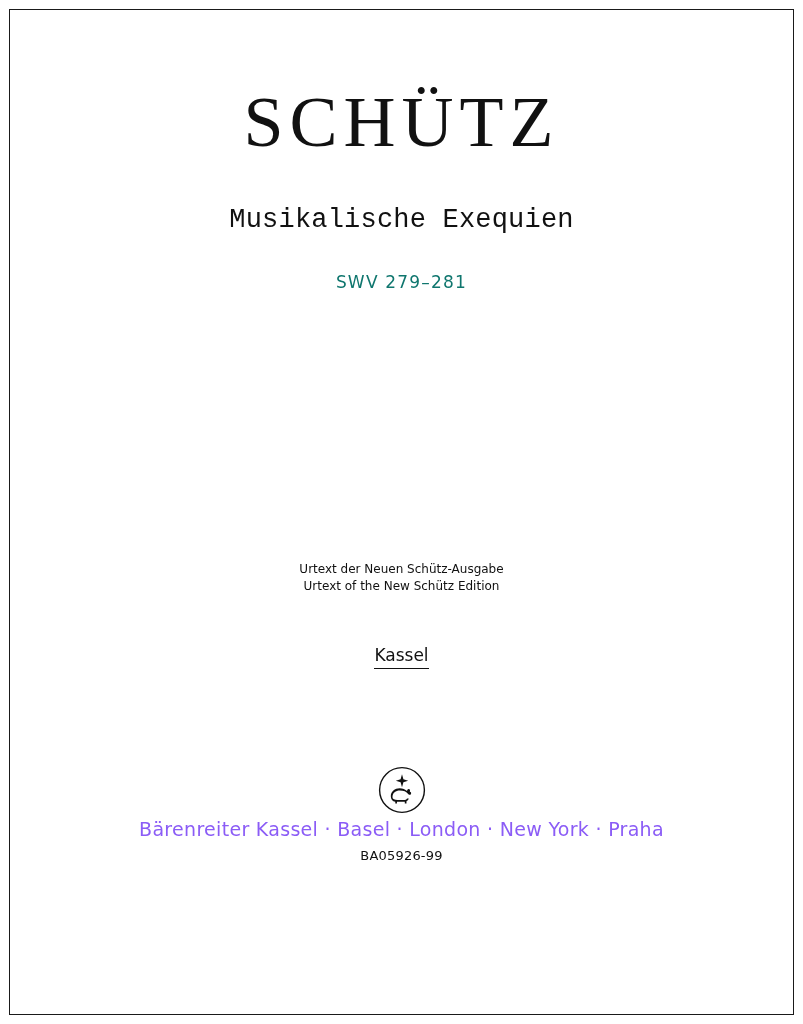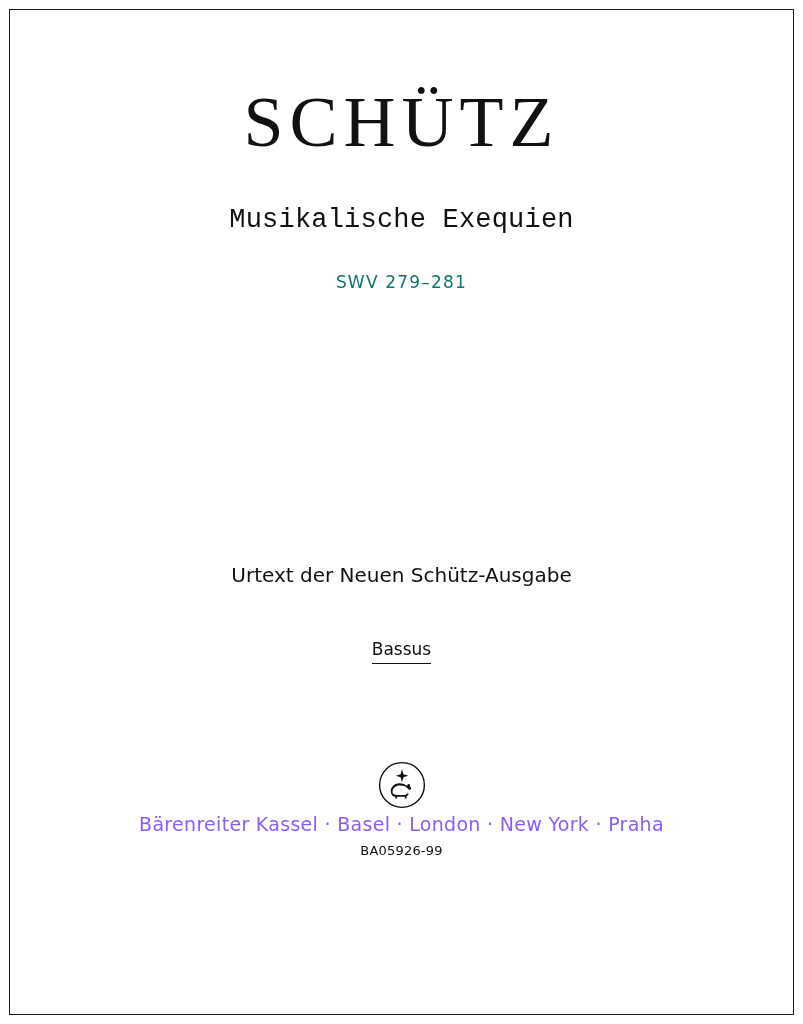--- a/index.html
+++ b/index.html
@@ -74,21 +74,21 @@
     font-size: 17px;
     letter-spacing: 1.2px;
     color: #0f766e;
     text-align: center;
   }
 
   .urtext-block {
     margin-top: 269px;
     text-align: center;
     font-family: "DejaVu Sans", sans-serif;
-    font-size: 20px;
+    font-size: 12px;
     line-height: 1.42;
     color: #111111;
   }
   .urtext-line { display: block; }
 
   .part-name {
     margin-top: 50px;
     font-family: "DejaVu Sans", sans-serif;
     font-size: 17px;
     color: #111111;
@@ -132,23 +132,24 @@
   <div class="content">
 
     <div class="composer">SCHÜTZ</div>
 
     <div class="work-title">Musikalische Exequien</div>
 
     <div class="catalogue">SWV 279–281</div>
 
     <div class="urtext-block">
       <span class="urtext-line">Urtext der Neuen Schütz-Ausgabe</span>
+      <span class="urtext-line">Urtext of the New Schütz Edition</span>
     </div>
 
-    <div class="part-name">Bassus</div>
+    <div class="part-name">Kassel</div>
 
     <svg class="logo" viewBox="0 0 100 100">
       <circle cx="50" cy="50" r="40" fill="none" stroke="#111111" stroke-width="2.5"></circle>
 
       <path d="M50 22 L52.5 31 L61 33.5 L52.5 36 L50 45 L47.5 36 L39 33.5 L47.5 31 Z" fill="#111111"></path>
 
       <path d="M33 63 C33 55 39 51 46 51 C53 51 58 53 61 57 C63 59 65 59 66 57 C67 55 66 53 64 53
                C65 50 64 48 62 48 C60 48 59 50 59 52 C56 49 51 47 46 47 C37 47 30 53 30 61
                C30 66 33 70 38 71 L38 74 L41 74 L41 71 L55 71 L55 74 L58 74 L58 70
                C60 69 62 67 62 65 L59 65 C58 67 56 68 53 68 L42 68 C37 68 33 66 33 63 Z" fill="#111111"></path>

